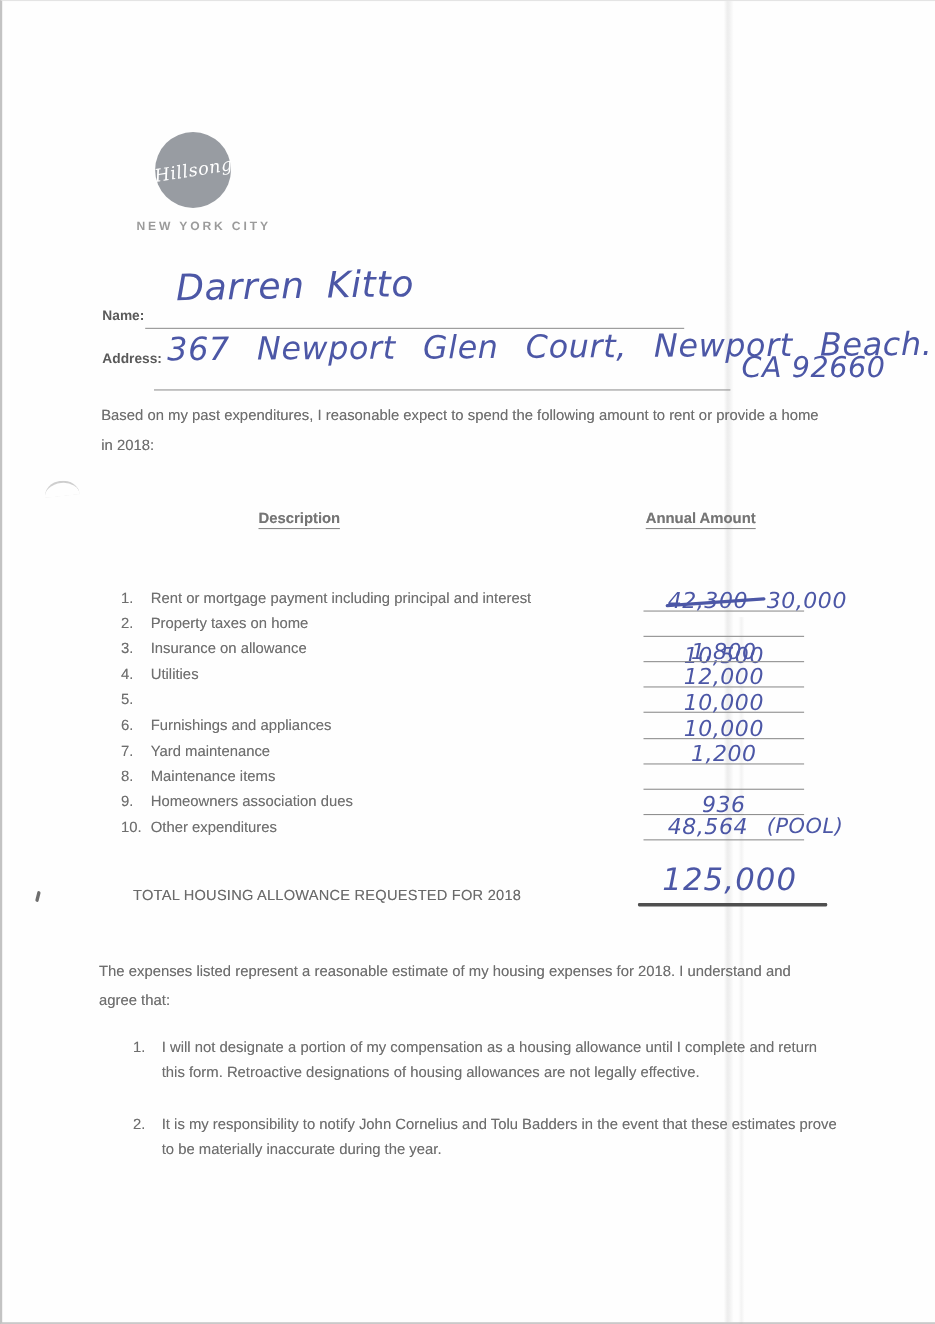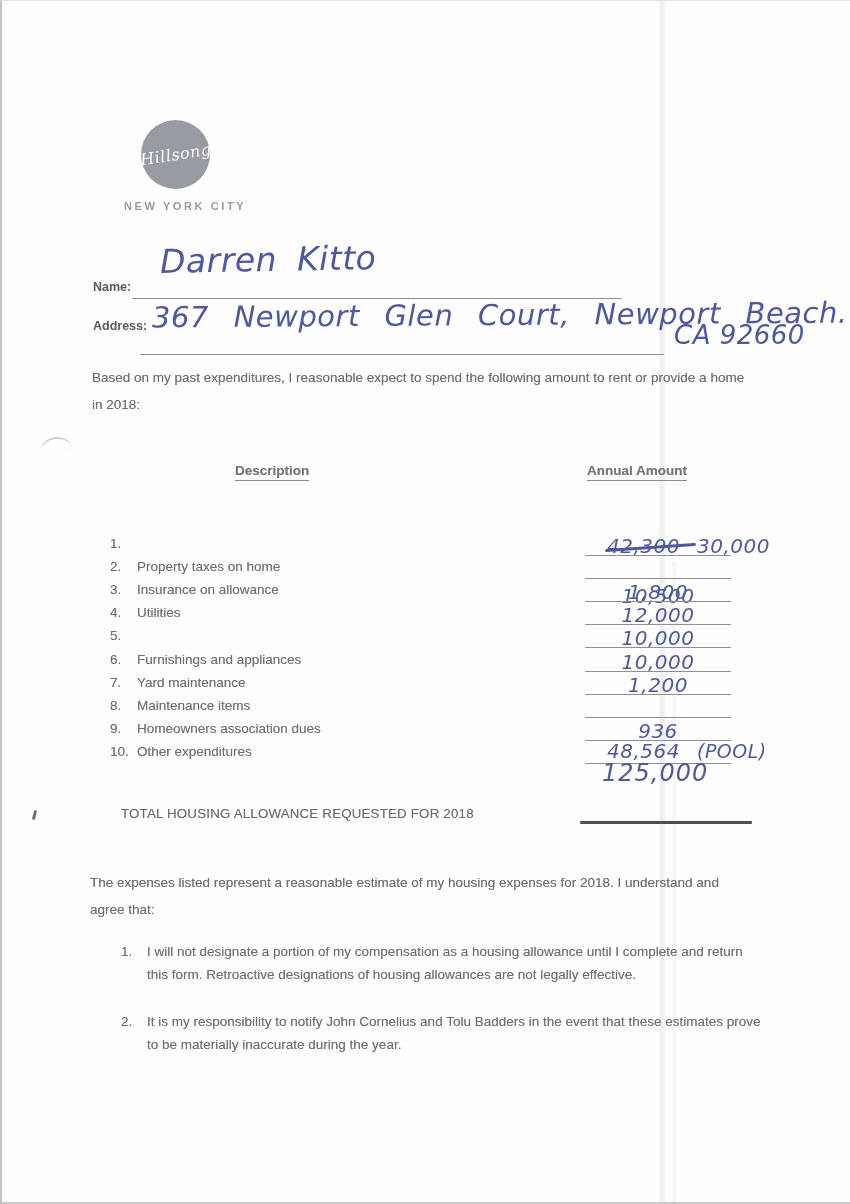--- a/index.html
+++ b/index.html
@@ -49,21 +49,21 @@
   .amount-val{position:absolute;left:583px;width:146px;height:27px;display:flex;align-items:flex-end;
     justify-content:center;gap:17px;font-size:20px;overflow:visible;}
   .amount-val.left{justify-content:flex-start;padding-left:22px;box-sizing:border-box;}
   .strike{position:relative;}
   .strike::after{content:"";position:absolute;left:-2px;right:-16px;top:52%;height:2.5px;
     background:var(--ink,#4c57a6);transform:rotate(-4deg);border-radius:2px;}
   .note{font-size:19px;}
   
   .total-label{left:119px;top:805px;font-size:13.3px;color:#6b6b6b;letter-spacing:.2px;
     text-shadow:0 0 .5px rgba(107,107,107,.5);}
-  .total-hw{left:600px;top:760px;font-size:24px;letter-spacing:1px;}
+  .total-hw{left:600px;top:785px;font-size:28px;letter-spacing:1px;}
   .total-line{left:578px;top:820px;width:172px;height:2.5px;background:#4f4f4f;border-radius:1px;}
   
   .closing-item{position:absolute;display:flex;width:725px;font-size:13.5px;color:#6e6e6e;
     line-height:23px;text-shadow:0 0 .5px rgba(110,110,110,.5);}
   .closing-item .row-num{width:26px;}
   .closing-item .item-text{white-space:pre-line;}
 </style>
 </head>
 <body>
 
@@ -90,20 +90,21 @@
 
   <div class="abs print para" style="left:90px;top:363px;width:730px;">Based on my past expenditures, I reasonable expect to spend the following amount to rent or provide a home
 in 2018:</div>
 
   <div class="abs col-hdr" style="left:233px;top:462px;">Description</div>
   <div class="abs col-hdr" style="left:585px;top:462px;">Annual Amount</div>
 
   <div>
       <div class="table-row" style="top: 535px;">
         <div class="row-num">1.</div>
+        <div class="">Rent or mortgage payment including principal and interest</div>
       </div>
       <div class="table-row" style="top: 558.1px;">
         <div class="row-num">2.</div>
         <div class="">Property taxes on home</div>
       </div>
       <div class="table-row" style="top: 581.2px;">
         <div class="row-num">3.</div>
         <div class="">Insurance on allowance</div>
       </div>
       <div class="table-row" style="top: 604.3px;">

